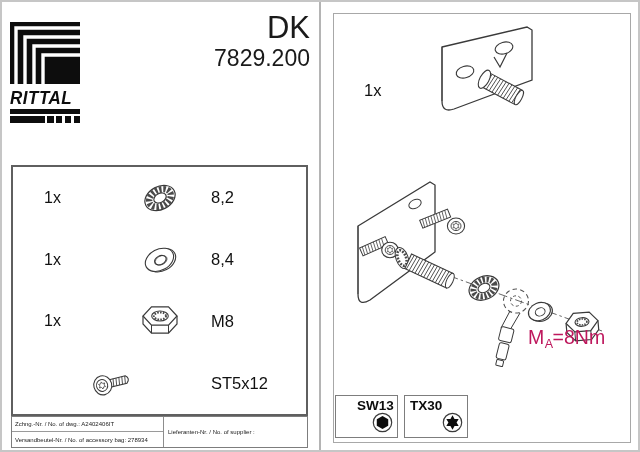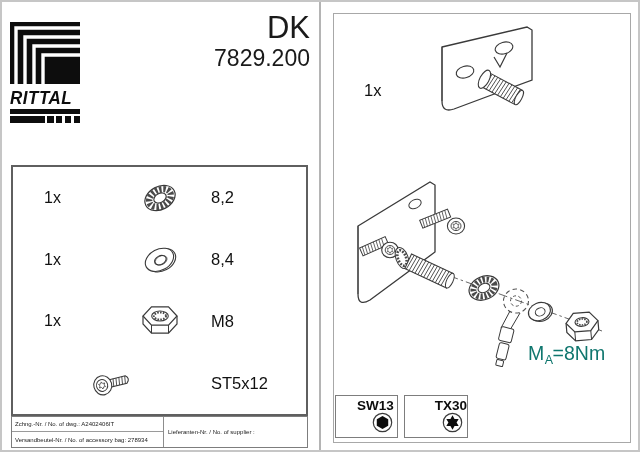--- a/index.html
+++ b/index.html
@@ -31,27 +31,27 @@
   .p-icon{flex:1;display:flex;justify-content:center;align-items:center;}
   .p-size{width:95px;padding-right:22px;box-sizing:border-box;text-align:left;font-size:16.5px;}
   
   .tblock{left:9px;top:414px;width:297px;height:32px;border:1px solid #7d7d7d;box-sizing:border-box;display:grid;grid-template-columns:152px 1fr;font-size:6px;color:#222;}
   .tblock .lcell{border-right:1px solid #8d8d8d;display:grid;grid-template-rows:1fr 1fr;}
   .tblock .lrow1{border-bottom:1px solid #9a9a9a;display:flex;align-items:center;padding-left:3px;}
   .tblock .lrow2{display:flex;align-items:center;padding-left:3px;}
   .tblock .rcell{display:flex;align-items:center;padding-left:4px;}
   
   .bracket-qty{left:362px;top:79px;font-size:16.5px;}
-  .torque{left:526px;top:340px;font-size:19.5px;color:#0f766e;}
+  .torque{left:526px;top:324px;font-size:19.5px;color:#be185d;}
   .torque .subA{font-size:12.5px;position:relative;top:4px;left:0.5px;}
   .toolbox{border:1px solid #7d7d7d;box-sizing:border-box;background:#fff;}
   .toolbox .tb-label{font-weight:bold;font-size:13.5px;padding:2px 0 0 5px;color:#0d0d0d;}
   .toolbox svg{position:absolute;right:3px;bottom:3px;}
   .tb-sw{left:333px;top:393px;width:63px;height:43px;padding-left:16px;}
-  .tb-tx{left:402px;top:393px;width:64px;height:43px;text-align:right;}
+  .tb-tx{left:402px;top:393px;width:64px;height:43px;}
 </style>
 </head>
 <body>
 
 <svg width="0" height="0" style="position:absolute" aria-hidden="true">
   <defs>
     <polygon id="torx" points="0,-7 2,-3.46 6.06,-3.5 4,0 6.06,3.5 2,3.46 0,7 -2,3.46 -6.06,3.5 -4,0 -6.06,-3.5 -2,-3.46"></polygon>
     <polygon id="hexagon" points="0,-6.6 5.72,-3.3 5.72,3.3 0,6.6 -5.72,3.3 -5.72,-3.3"></polygon>
   </defs>
 </svg>

